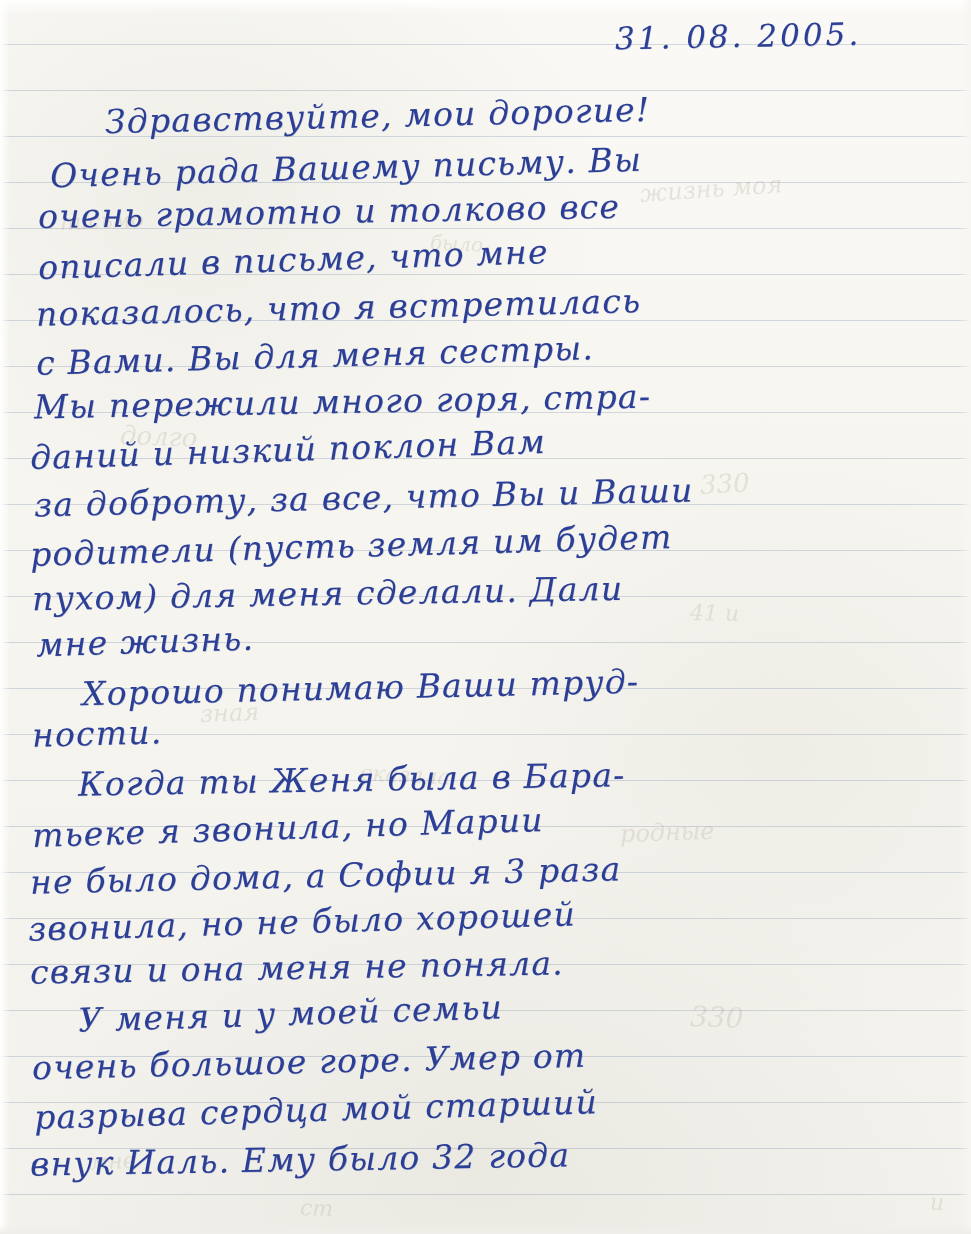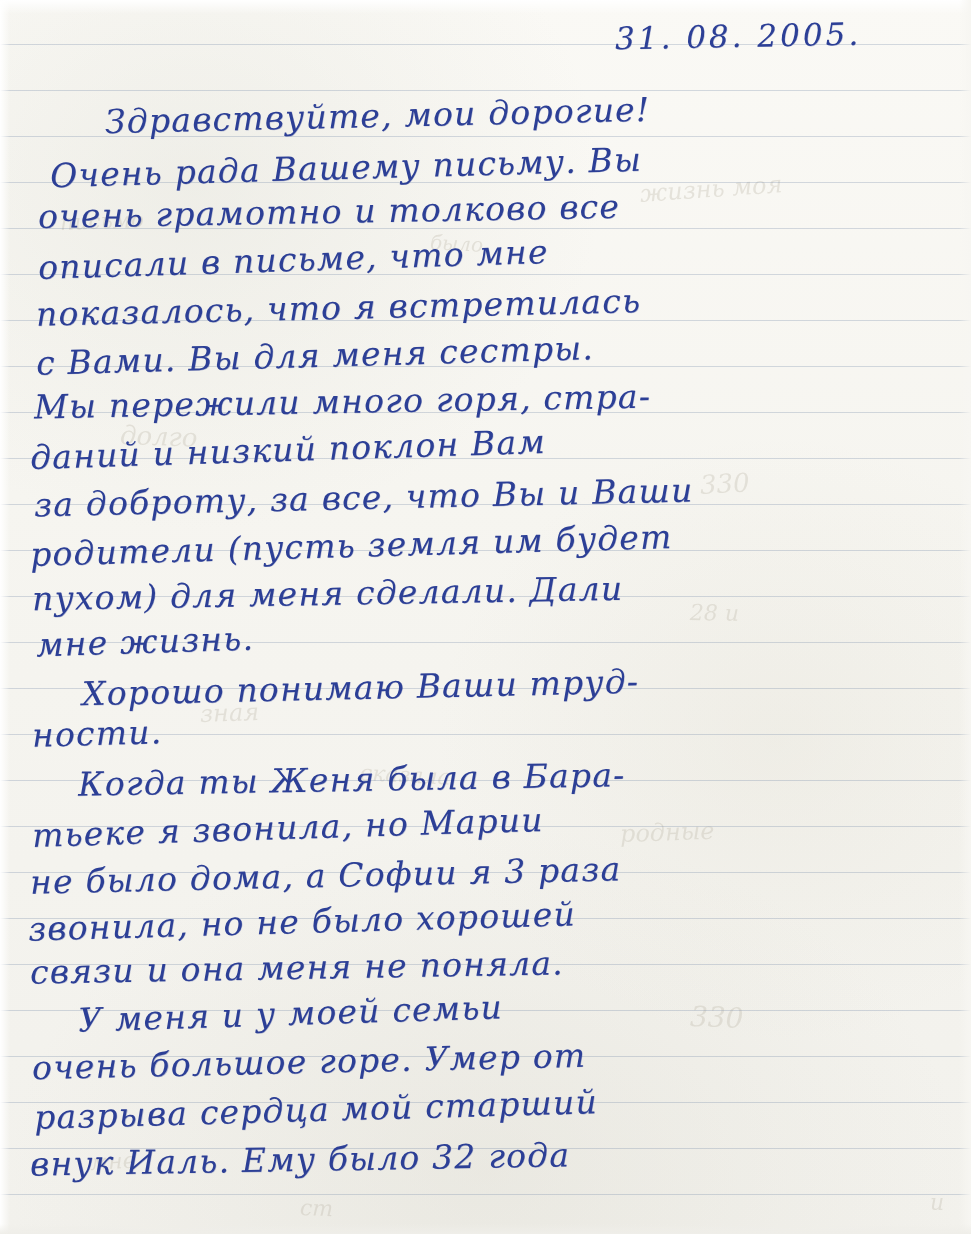--- a/index.html
+++ b/index.html
@@ -117,21 +117,21 @@
 <div id="page">
 
   <div class="paper"></div>
 
   <div class="ghost-layer">
       <div class="ghost" style="left: 60px; top: 210px; font-size: 22px; transform: rotate(-2deg);">письмо</div>
       <div class="ghost" style="left: 430px; top: 230px; font-size: 20px; transform: rotate(3deg);">было</div>
       <div class="ghost" style="left: 640px; top: 180px; font-size: 24px; transform: rotate(-4deg);">жизнь моя</div>
       <div class="ghost" style="left: 120px; top: 420px; font-size: 26px; transform: rotate(2deg);">долго</div>
       <div class="ghost" style="left: 700px; top: 470px; font-size: 26px; transform: rotate(-3deg);">330</div>
-      <div class="ghost" style="left: 690px; top: 600px; font-size: 22px; transform: rotate(1deg);">28 и</div>
+      <div class="ghost" style="left: 690px; top: 600px; font-size: 22px; transform: rotate(1deg);">41 и</div>
       <div class="ghost" style="left: 200px; top: 700px; font-size: 24px; transform: rotate(-2deg);">зная</div>
       <div class="ghost" style="left: 360px; top: 760px; font-size: 22px; transform: rotate(3deg);">сказала</div>
       <div class="ghost" style="left: 620px; top: 820px; font-size: 24px; transform: rotate(-2deg);">родные</div>
       <div class="ghost" style="left: 690px; top: 1000px; font-size: 28px; transform: rotate(2deg);">330</div>
       <div class="ghost" style="left: 90px; top: 1150px; font-size: 22px; transform: rotate(-3deg);">мне</div>
       <div class="ghost" style="left: 300px; top: 1195px; font-size: 22px; transform: rotate(2deg);">ст</div>
       <div class="ghost" style="left: 930px; top: 1190px; font-size: 22px; transform: rotate(0deg);">и</div>
     </div>
 
   <div class="rules">

